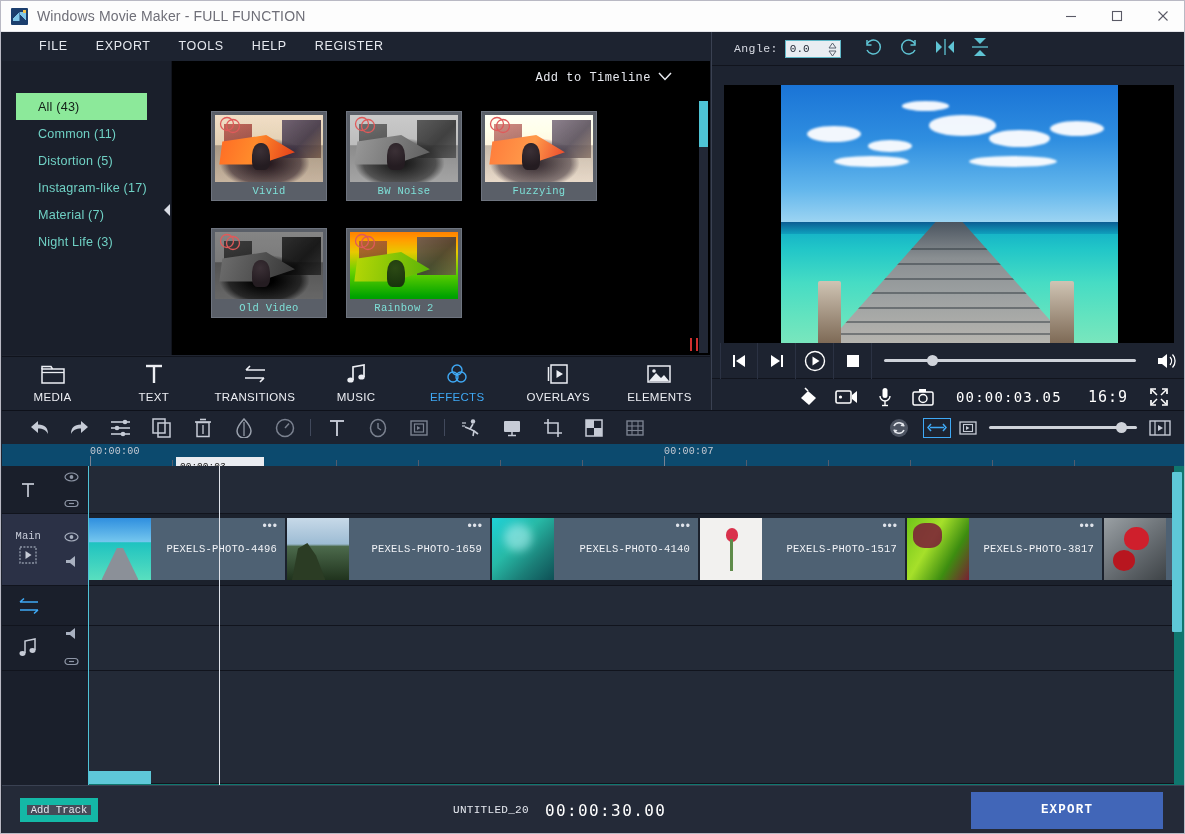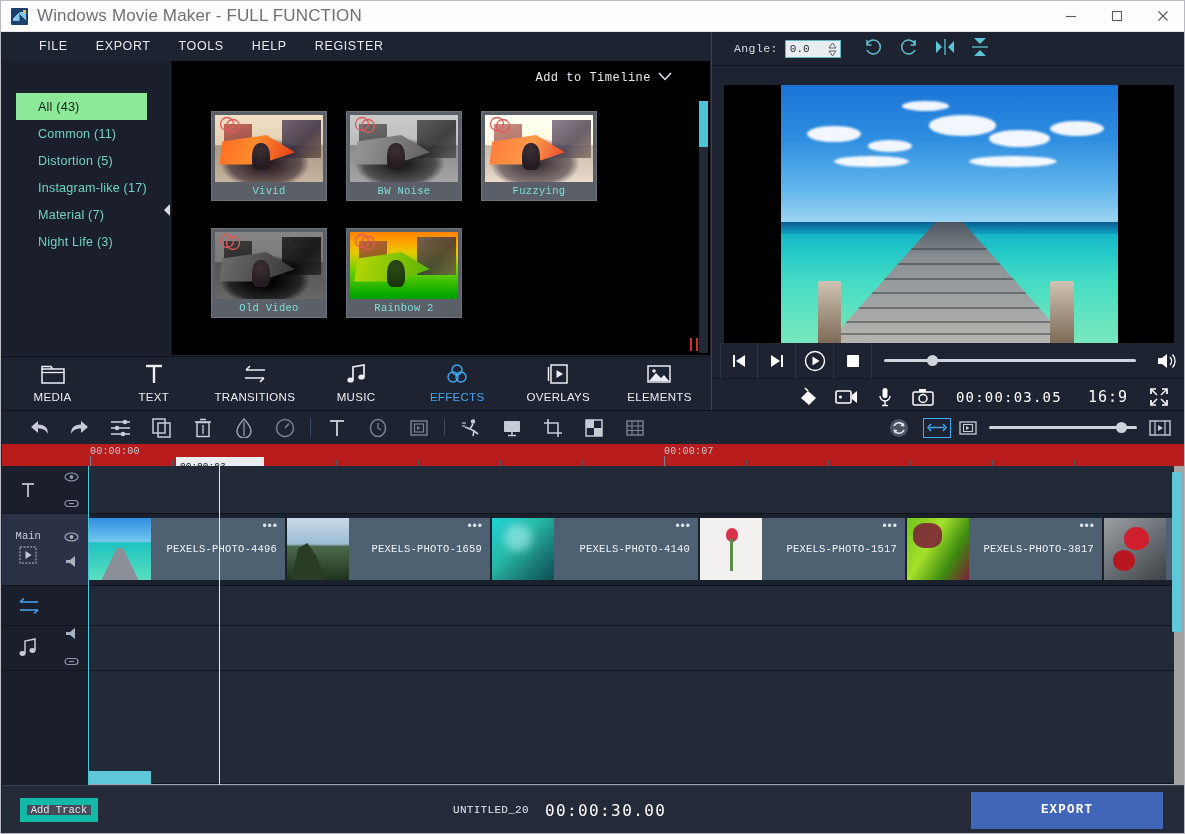--- a/index.html
+++ b/index.html
@@ -36,21 +36,21 @@
       linear-gradient(135deg, transparent 45%, #7fc6e8 45%) no-repeat,
       linear-gradient(45deg, transparent 45%, #7fc6e8 45%) no-repeat;
     background-size: 50% 100%, 50% 100%;
     background-position: 0 0, 100% 0;
   }
   .app-logo::after {
     content: ""; position: absolute; right: 2px; top: 2px;
     width: 3px; height: 3px; background: #f2c14a;
   }
   .title-text {
-    font-size: 17px; color: #6f6f78; letter-spacing: .15px;
+    font-size: 14px; color: #6f6f78; letter-spacing: .15px;
   }
   .winbtns { margin-left: auto; display: flex; height: 31px; }
   .winbtn {
     width: 46px; height: 31px; display: flex; align-items: center; justify-content: center;
   }
   .winbtn svg { display: block; }
 
   
   .menubar {
     position: absolute; left: 0; top: 31px; width: 1185px; height: 29px;
@@ -305,21 +305,21 @@
   .zoom-slider .track { width: 100%; height: 3px; background: #cfd3da; border-radius: 2px; }
   .zoom-slider .knob { position: absolute; right: 10px; width: 11px; height: 11px; border-radius: 50%; background: #cfd3da; }
   .fitbox {
     width: 28px; height: 20px; border: 1px solid #3fa9f5;
     display: flex; align-items: center; justify-content: center; margin: 0 4px;
   }
 
   
   .ruler {
     position: absolute; left: 1px; top: 443px; width: 1183px; height: 22px;
-    background: #b91c1c;
+    background: #0c4a6e;
   }
   .ruler .tick-label {
     position: absolute; top: 2px;
     font-family: "Liberation Mono", monospace; font-size: 10px; color: #c6cad3;
     letter-spacing: .2px;
   }
   .ruler .major { position: absolute; top: 12px; width: 1px; height: 10px; background: #7b8292; }
   .ruler .minor { position: absolute; top: 16px; width: 1px; height: 6px; background: #555c6c; }
   .playhead-flag {
     position: absolute; left: 174px; top: 3px; width: 88px; height: 18px;
@@ -333,21 +333,21 @@
     border-top: 6px solid #e9ecf1;
   }
   .playhead-line {
     position: absolute; left: 218px; top: 465px; width: 1px; height: 319px;
     background: #dfe3ea; z-index: 20;
   }
 
   
   .tlarea {
     position: absolute; left: 1px; top: 465px; width: 1183px; height: 319px;
-    background: #a3a3a3; overflow: hidden;
+    background: #0f766e; overflow: hidden;
   }
   .trackheads {
     position: absolute; left: 0; top: 0; width: 87px; height: 319px;
     background: #1a1f2b; border-right: 1px solid #4fc3d8;
   }
   .th {
     position: relative; border-bottom: 1px solid #11141d;
     display: flex; align-items: center;
   }
   .th.text { height: 48px; }

